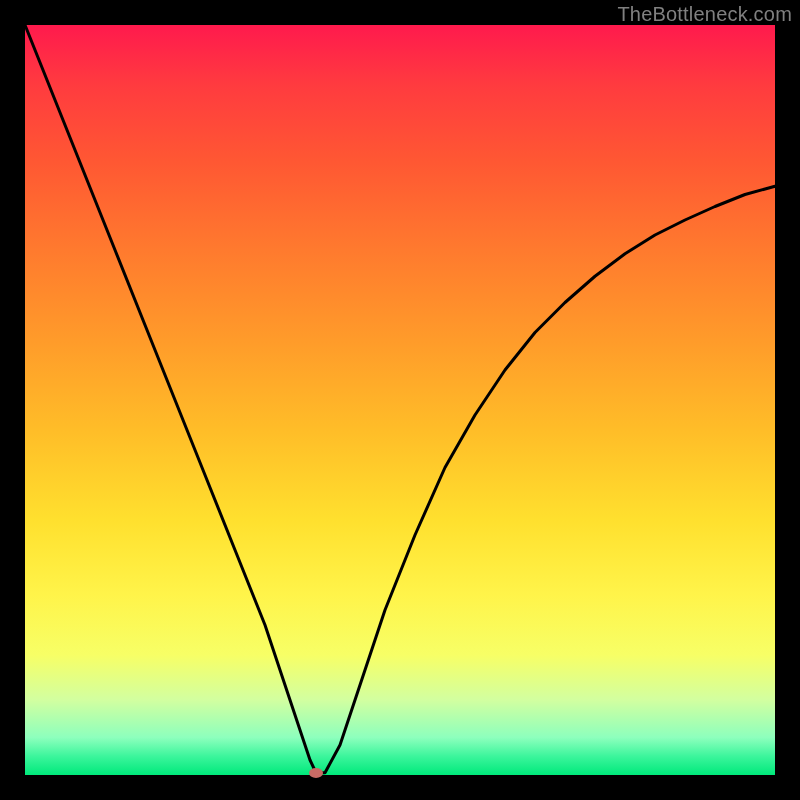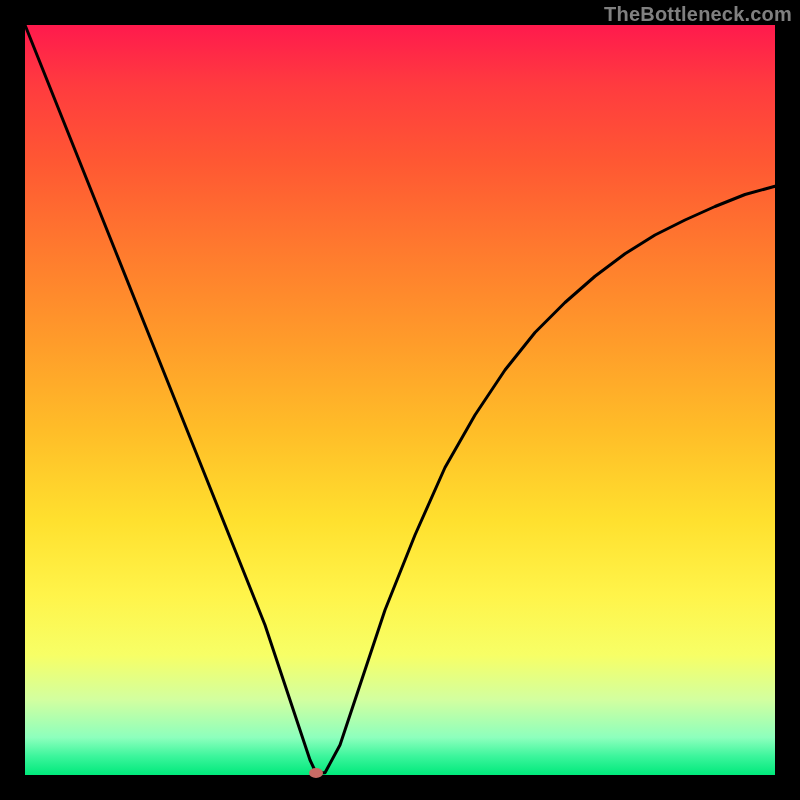--- a/index.html
+++ b/index.html
@@ -40,21 +40,21 @@
       #3cf59c 97.5%,
       #00e97b 100%
     );
   }
   .watermark {
     position: absolute;
     top: 3px;
     right: 8px;
     color: #808080;
     font-size: 20px;
-    font-weight: 700;
+    font-weight: 400;
     letter-spacing: 0.2px;
   }
   svg.curve {
     position: absolute;
     inset: 0;
     width: 750px;
     height: 750px;
     overflow: visible;
   }
   .marker {

